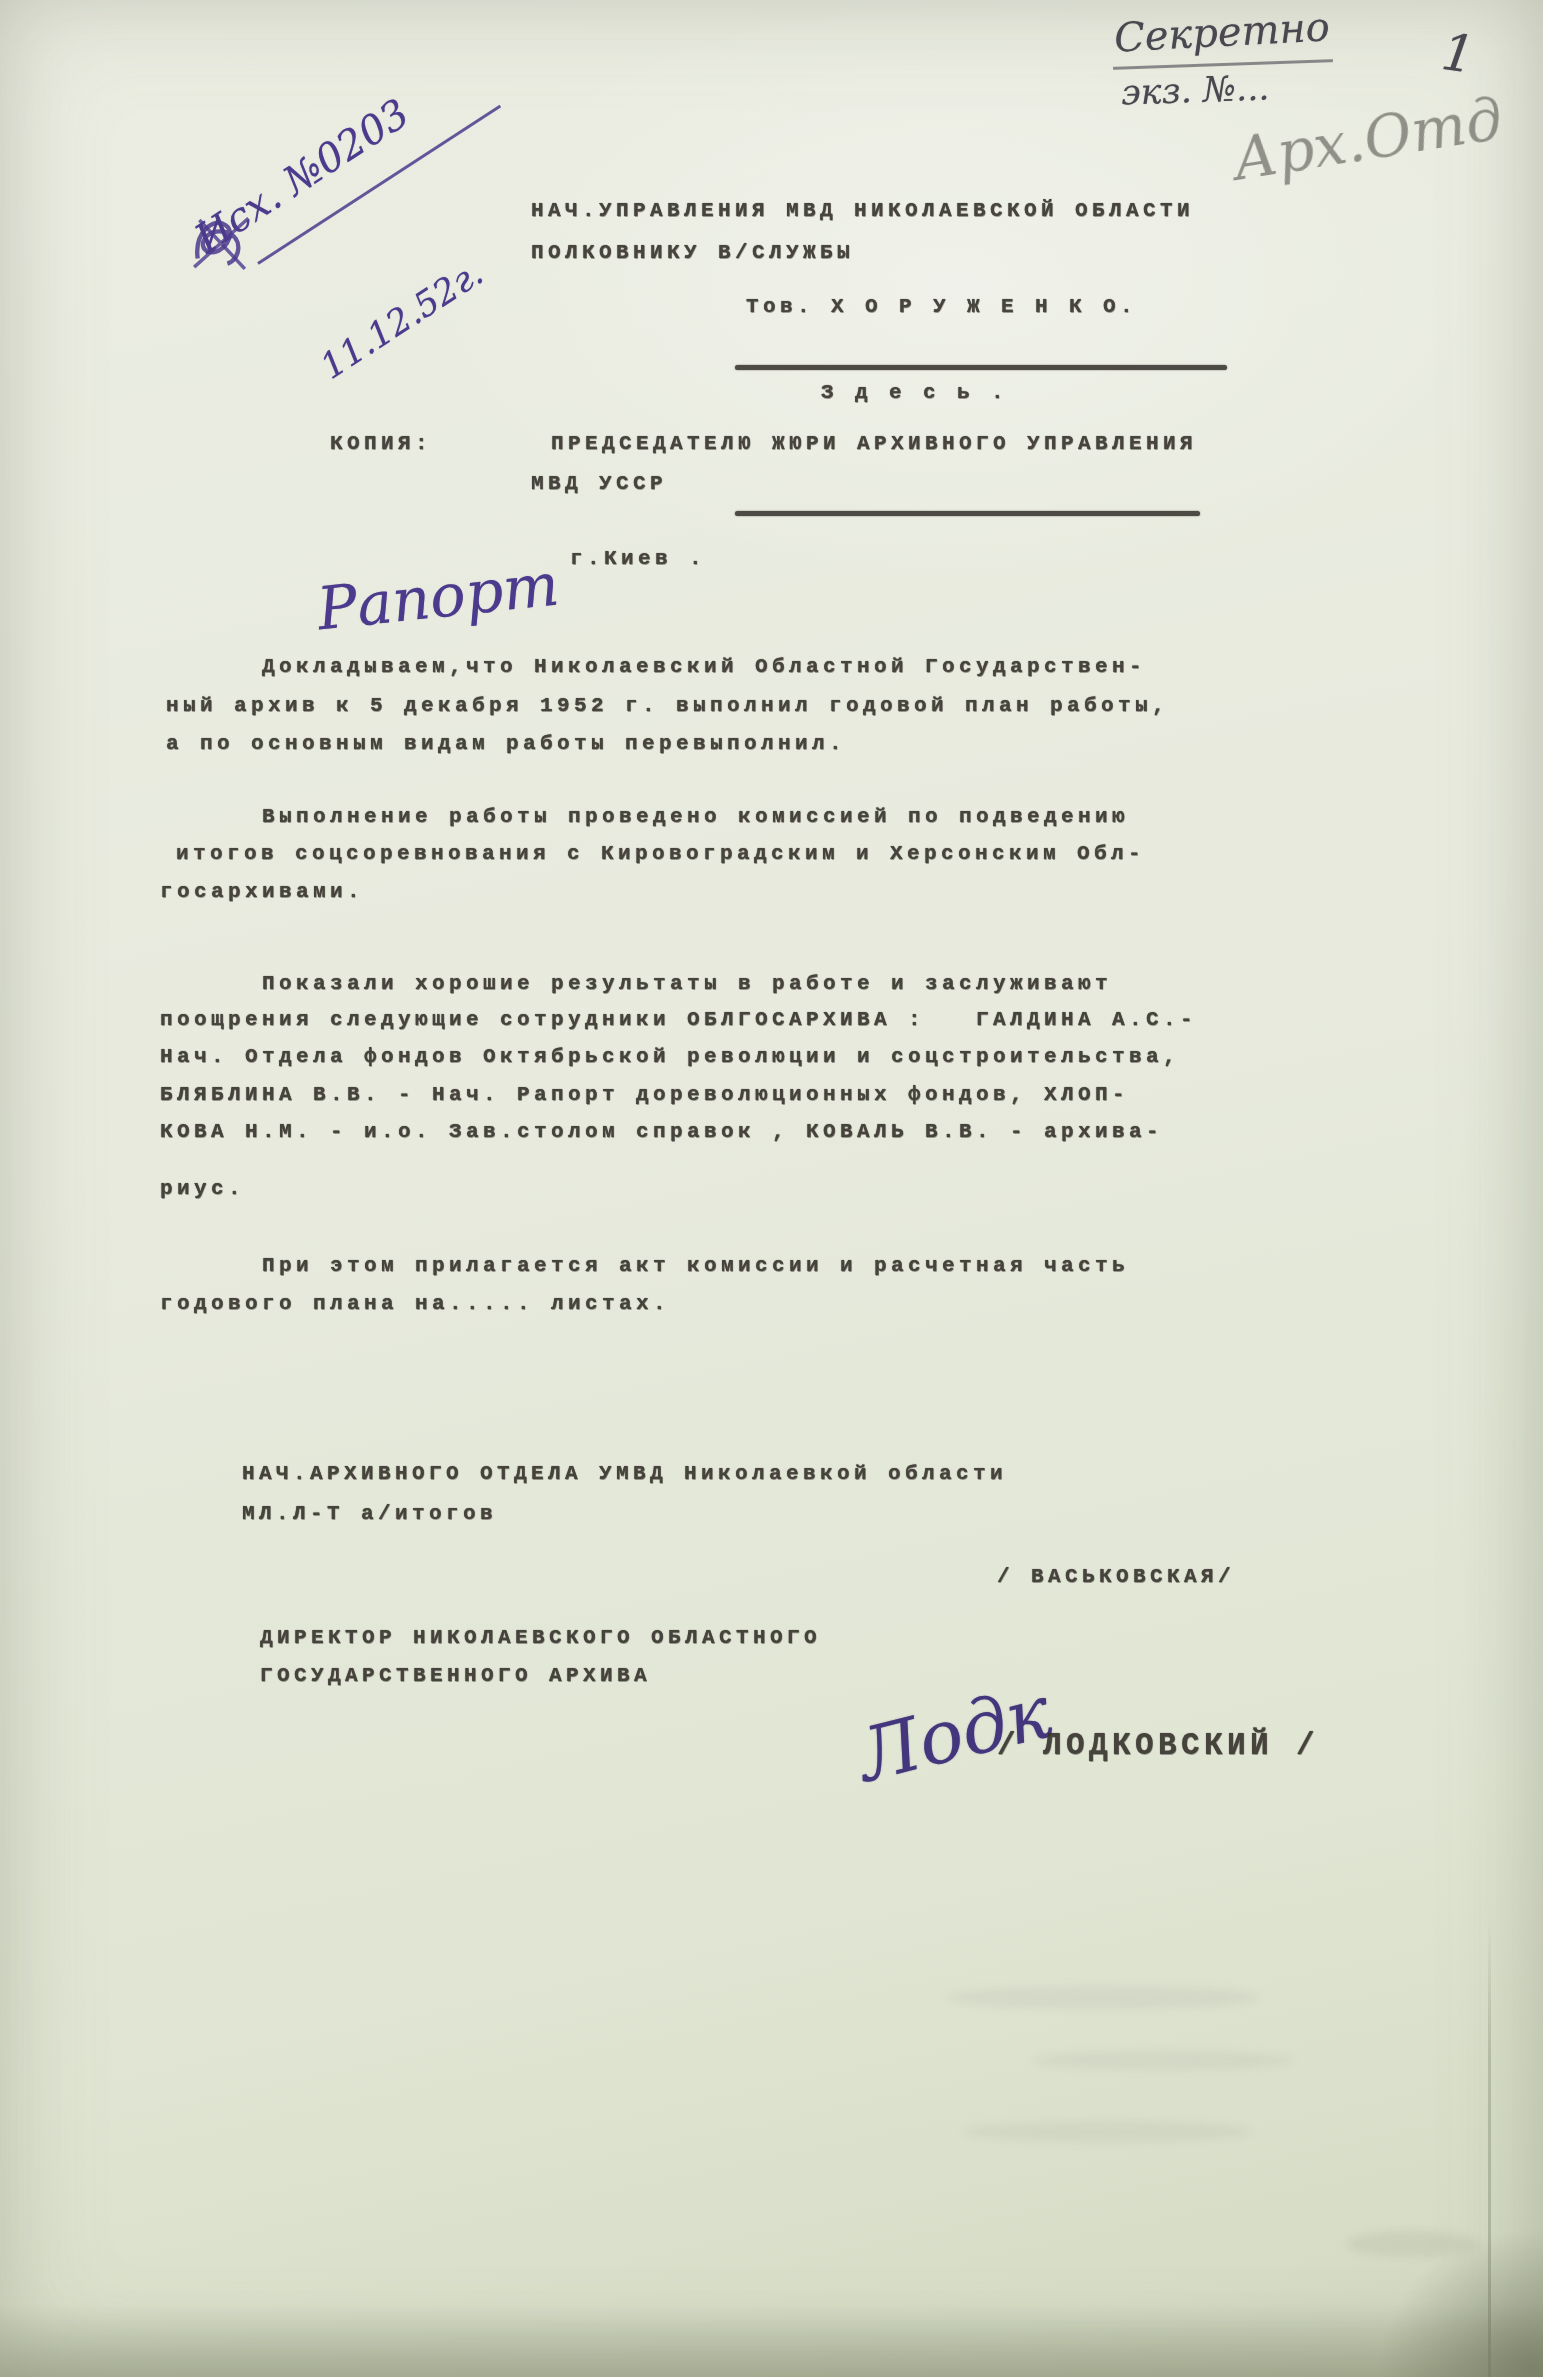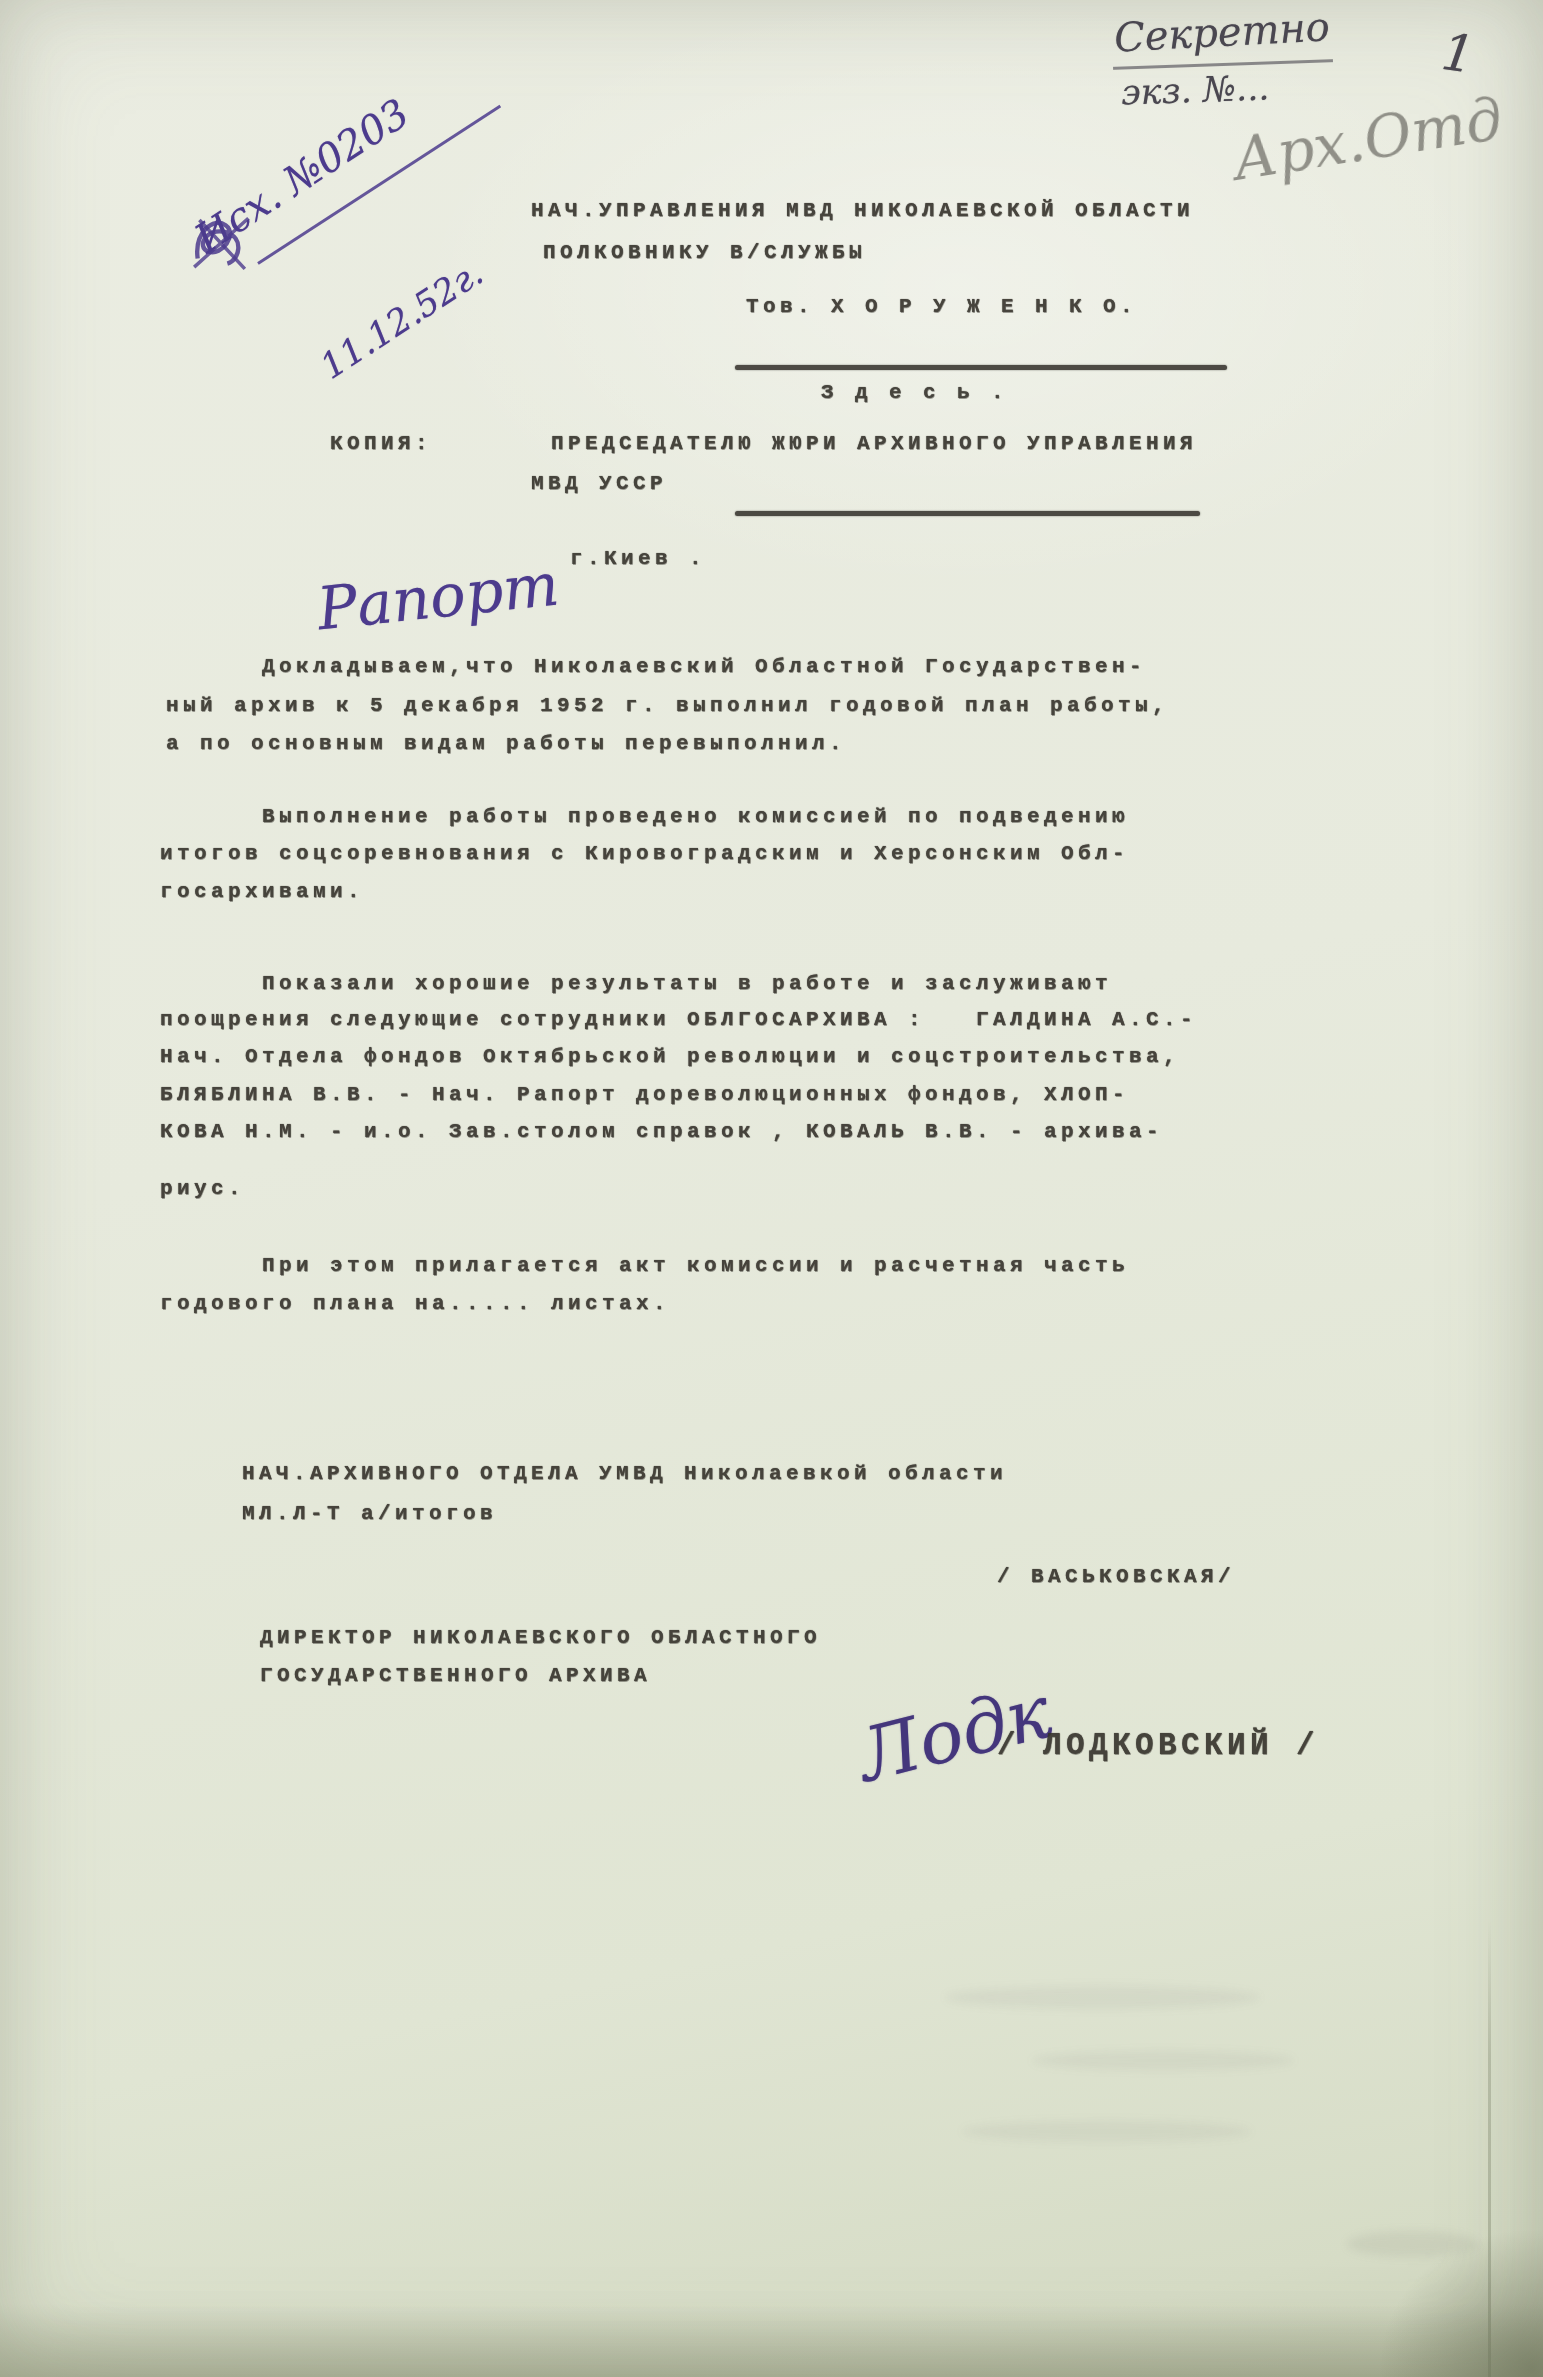--- a/index.html
+++ b/index.html
@@ -58,39 +58,39 @@
 
   <svg style="position:absolute; left:187px; top:206px;" width="79" height="83" viewBox="0 0 90 95">
     <path d="M12,60 C8,30 30,12 44,22 C58,32 40,58 24,52 C10,47 22,24 44,30 C66,36 60,62 46,66" fill="none" stroke="#4c3b8d" stroke-width="5" opacity="0.85"></path>
     <path d="M8,70 L70,14 M14,16 L66,72" fill="none" stroke="#4c3b8d" stroke-width="4" opacity="0.8"></path>
   </svg>
   <div class="hw violet" style="left:210px; top:219px; font-size:40px; transform:rotate(-33deg); transform-origin:left bottom;">Исх. №0203</div>
   <div style="position:absolute; left:258px; top:262px; width:289px; height:3.1px; background:#4c3b8d; transform:rotate(-33deg); transform-origin:left center; opacity:.85;"></div>
   <div class="hw violet" style="left:334px; top:350px; font-size:35px; transform:rotate(-33deg); transform-origin:left bottom;">11.12.52г.</div>
 
   <div class="typed" style="left:531px; top:200px;">НАЧ.УПРАВЛЕНИЯ МВД НИКОЛАЕВСКОЙ ОБЛАСТИ</div>
-  <div class="typed" style="left:531px; top:242px;margin-left:12px;">ПОЛКОВНИКУ В/СЛУЖБЫ</div>
+  <div class="typed" style="left:531px; top:242px;">ПОЛКОВНИКУ В/СЛУЖБЫ</div>
   <div class="typed" style="left:746px; top:296px;">Тов. Х О Р У Ж Е Н К О.</div>
   <div class="rule" style="left:735px; top:365px; width:492px;"></div>
   <div class="typed" style="left:821px; top:382px;">З д е с ь .</div>
 
   <div class="typed" style="left:330px; top:433px;">КОПИЯ:</div>
   <div class="typed" style="left:531px; top:433px;margin-left:20px;">ПРЕДСЕДАТЕЛЮ ЖЮРИ АРХИВНОГО УПРАВЛЕНИЯ</div>
   <div class="typed" style="left:531px; top:473px;">МВД УССР</div>
   <div class="rule" style="left:735px; top:511px; width:465px;"></div>
   <div class="typed" style="left:570px; top:548px;">г.Киев .</div>
 
   <div class="hw violet" style="left:317px; top:567px; font-size:59px; transform:rotate(-6deg);">Рапорт</div>
 
   <div class="typed" style="left:262px; top:656px;">Докладываем,что Николаевский Областной Государствен-</div>
   <div class="typed" style="left:166px; top:695px;">ный архив к 5 декабря 1952 г. выполнил годовой план работы,</div>
   <div class="typed" style="left:166px; top:733px;">а по основным видам работы перевыполнил.</div>
 
   <div class="typed" style="left:262px; top:806px;">Выполнение работы проведено комиссией по подведению</div>
-  <div class="typed" style="left:160px; top:843px;">итогов соцсоревнования с Кировоградским и Херсонским Обл-</div>
+  <div class="typed" style="left:176px; top:843px;">итогов соцсоревнования с Кировоградским и Херсонским Обл-</div>
   <div class="typed" style="left:160px; top:881px;">госархивами.</div>
 
   <div class="typed" style="left:262px; top:973px;">Показали хорошие результаты в работе и заслуживают</div>
   <div class="typed" style="left:160px; top:1009px;">поощрения следующие сотрудники ОБЛГОСАРХИВА :   ГАЛДИНА А.С.-</div>
   <div class="typed" style="left:160px; top:1046px;">Нач. Отдела фондов Октябрьской революции и соцстроительства,</div>
   <div class="typed" style="left:160px; top:1084px;">БЛЯБЛИНА В.В. - Нач. Рапорт дореволюционных фондов, ХЛОП-</div>
   <div class="typed" style="left:160px; top:1121px;">КОВА Н.М. - и.о. Зав.столом справок , КОВАЛЬ В.В. - архива-</div>
   <div class="typed" style="left:160px; top:1157px;margin-top:21px;">риус.</div>
 
   <div class="typed" style="left:160px; top:1293px;">годового плана на..... листах.</div>

